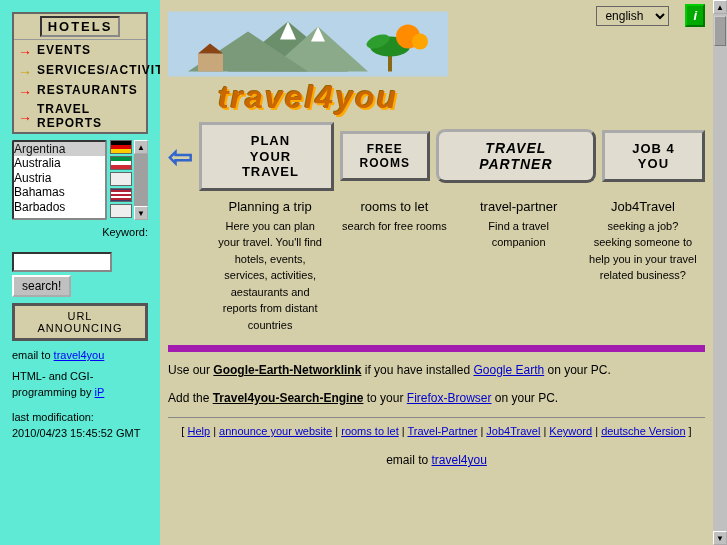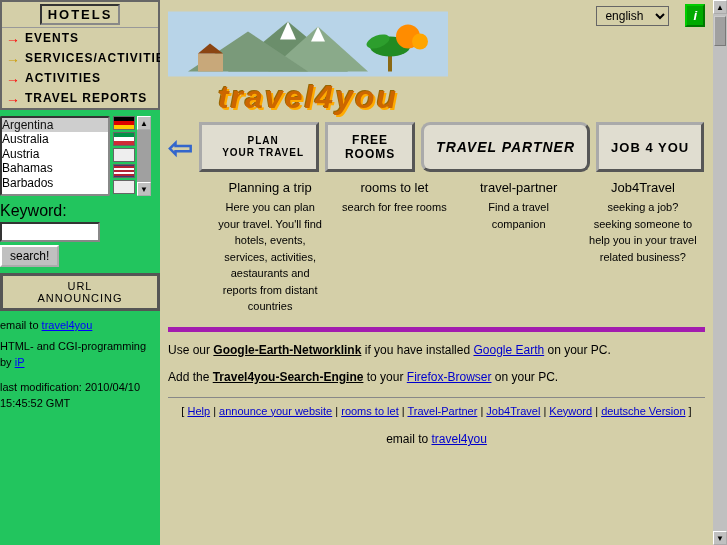--- a/index.html
+++ b/index.html
@@ -9,22 +9,22 @@
       font-size: 12px;
       color: #000;
       width: 727px;
       min-height: 545px;
     }
 
     
     .sidebar {
       width: 160px;
       min-width: 160px;
-      padding: 0;
-      background-color: #22c55e;
+      padding: 12px;
+      background-color: #5eead4;
       flex-shrink: 0;
     }
 
     .nav-box {
       border: 2px solid #666;
       background: #d4cfa8;
       margin-bottom: 6px;
     }
 
     .nav-item {
@@ -138,22 +138,23 @@
       flex: 1;
       background: #a0a0a0;
     }
 
     
     .keyword-section {
       margin-bottom: 6px;
     }
 
     .keyword-label {
-      font-size: 16px;
-      margin-bottom: 2px;
+      font-size: 11px;
+      margin-bottom: 14px;
+      text-align: right;
     }
 
     .keyword-input {
       width: 100px;
       height: 20px;
       border: 2px inset #888;
       background: #fff;
       font-size: 12px;
       display: block;
       margin-bottom: 3px;
@@ -285,21 +286,21 @@
       display: flex;
       align-items: center;
       justify-content: center;
       font-weight: bold;
       font-size: 12px;
       text-transform: uppercase;
       letter-spacing: 1px;
     }
 
     .nav-btn.plan {
-      font-size: 10px;
+      font-size: 13px;
       line-height: 1.2;
       padding-left: 20px;
     }
 
     .nav-btn.travel-partner {
       font-size: 14px;
       font-style: italic;
       border-radius: 9px;
     }
 
@@ -327,21 +328,21 @@
       font-weight: normal;
     }
 
     .info-col-body {
       font-size: 11px;
       line-height: 1.5;
     }
 
     
     .bottom-section {
-      border-top: 5px solid #a21caf;
+      border-top: 7px solid #a21caf;
       padding-top: 8px;
       font-size: 12px;
       line-height: 1.8;
     }
 
     .bottom-section p {
       margin-bottom: 6px;
     }
 
     .link-blue {
@@ -418,21 +419,21 @@
       <div class="nav-item">
         <span class="nav-arrow">→</span>
         <span>EVENTS</span>
       </div>
       <div class="nav-item">
         <span class="nav-arrow-yellow">→</span>
         <span>SERVICES/ACTIVITIES</span>
       </div>
       <div class="nav-item">
         <span class="nav-arrow">→</span>
-        <span>ACTIVITIES</span>
+        <span>RESTAURANTS</span>
       </div>
       <div class="nav-item">
         <span class="nav-arrow">→</span>
         <span>TRAVEL REPORTS</span>
       </div>
     </div>
 
     <div class="country-section">
       <div class="country-select-container">
         <select class="country-select" size="5">
@@ -488,21 +489,21 @@
 
     <div class="sidebar-footer">
       <div>
         <span>email to</span>
         <a class="sidebar-link">travel4you</a>
       </div>
       <div style="margin-top:4px;">
         <span>HTML- and CGI-programming by</span>
         <a class="sidebar-link">iP</a>
       </div>
-      <div style="margin-top:8px;">last modification: 2010/04/10 15:45:52 GMT</div>
+      <div style="margin-top:8px;">last modification: 2010/04/23 15:45:52 GMT</div>
     </div>
   </div>
 
   <div class="main-content">
 
     <div class="header-area">
 
       <div class="logo-area">
         <svg class="logo-mountain" viewBox="0 0 280 65" xmlns="http://www.w3.org/2000/svg">
 

